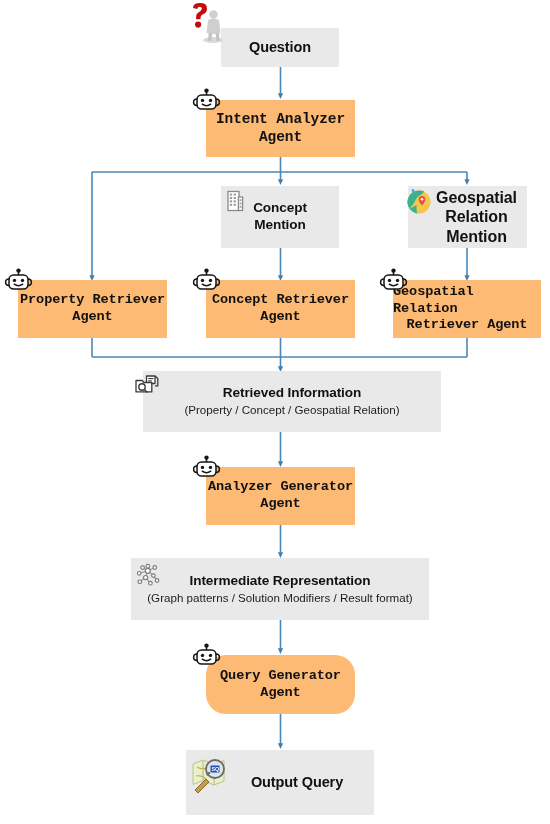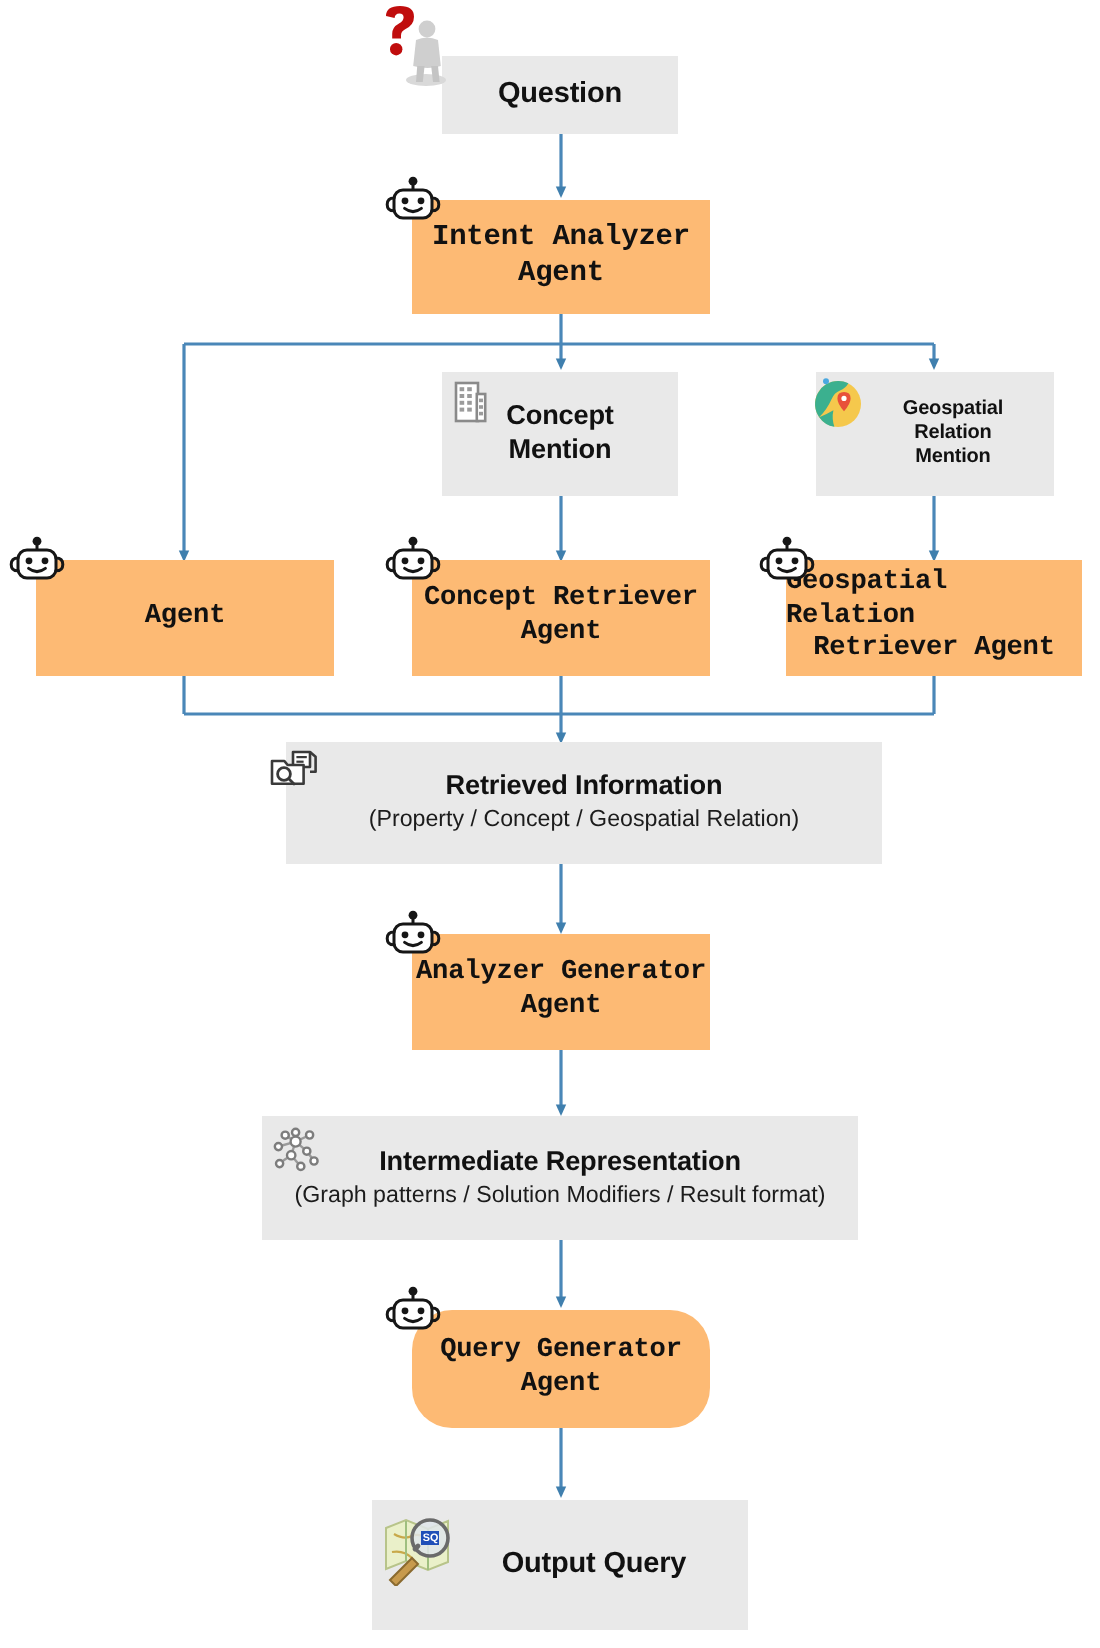--- a/index.html
+++ b/index.html
@@ -11,21 +11,21 @@
         flex-direction:column;align-items:center;justify-content:center;
         text-align:left;}
   .grey{background:#e9e9e9;}
   .green{background:#fdba74;font-family:Liberation Mono, monospace;}
 
   .title{font-weight:bold;color:#111111;line-height:1.22;letter-spacing:-0.1px;}
   .sub{color:#1c1c1c;line-height:1.25;margin-top:1px;}
 
   .t15{font-size:14.5px;}
   .t14{font-size:13.6px;}
-  .t13{font-size:10px;}
+  .t13{font-size:16px;}
   .sub12{font-size:11.6px;}
 
   .icon{position:absolute;display:block;}
 
   svg.lines{position:absolute;left:0;top:0;width:550px;height:824px;
             pointer-events:none;}
 </style>
 </head>
 <body>
 
@@ -84,20 +84,21 @@
     <div class="title t14">Mention</div>
   </div>
 
   <div class="node grey" style="left:408px;top:186px;width:119px;height:62px;">
     <div class="title t13" style="padding-left:18px;">Geospatial</div>
     <div class="title t13" style="padding-left:18px;">Relation</div>
     <div class="title t13" style="padding-left:18px;">Mention</div>
   </div>
 
   <div class="node green" style="left:18px;top:280px;width:149px;height:58px;">
+    <div class="title t14">Property Retriever</div>
     <div class="title t14">Agent</div>
   </div>
 
   <div class="node green" style="left:206px;top:280px;width:149px;height:58px;">
     <div class="title t14">Concept Retriever</div>
     <div class="title t14">Agent</div>
   </div>
 
   <div class="node green" style="left:393px;top:280px;width:148px;height:58px;">
     <div class="title t14">Geospatial Relation</div>

